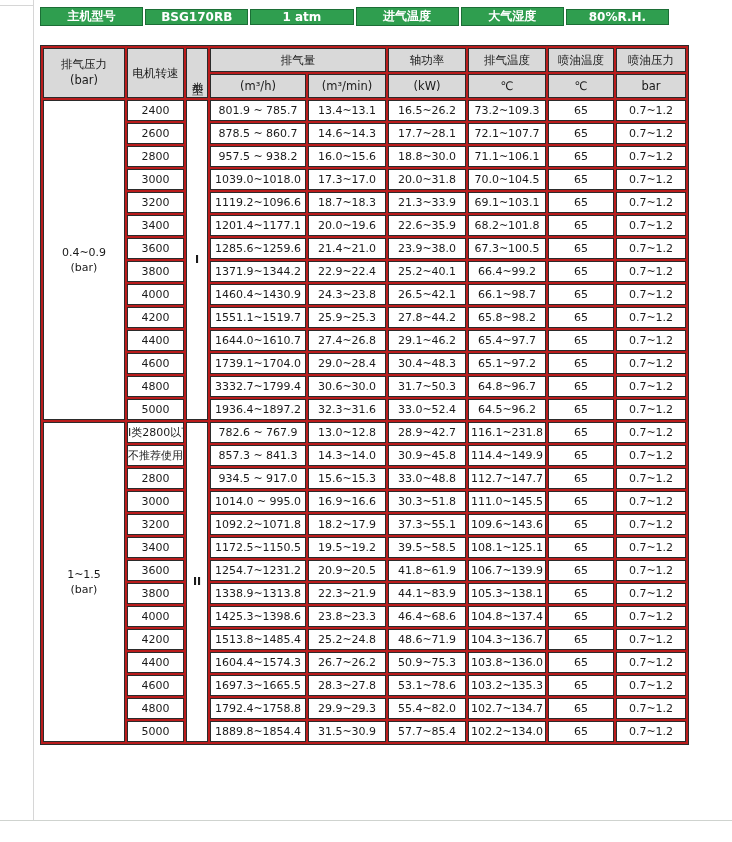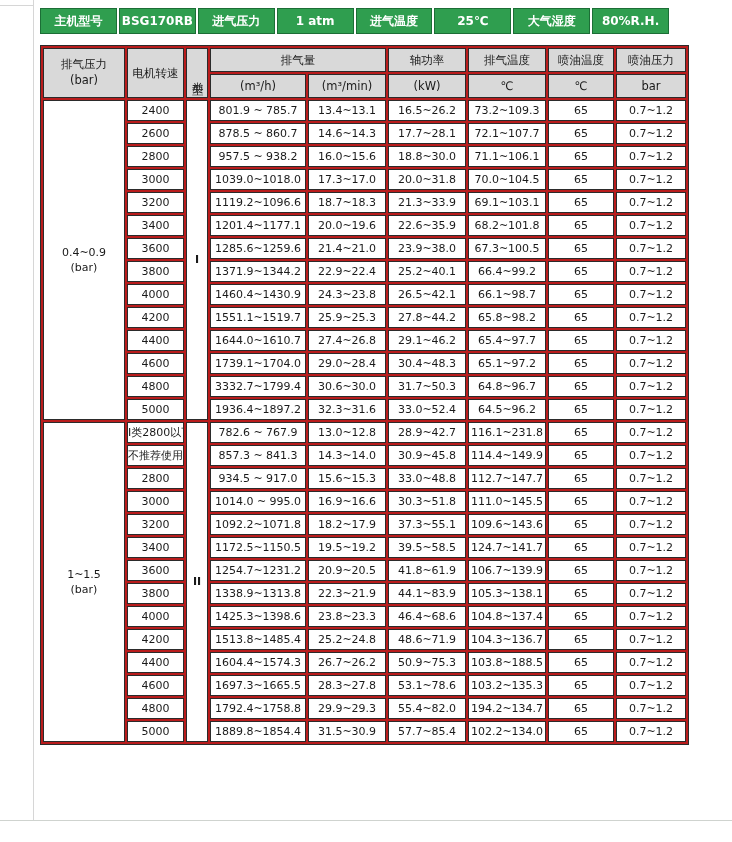--- a/index.html
+++ b/index.html
@@ -20,22 +20,23 @@
     font-family:"DejaVu Sans","Liberation Sans",sans-serif;
     overflow:hidden;
   }
   
   .gl-v{position:absolute;left:33px;top:0;width:1px;height:820px;background:var(--faint);}
   .gl-h-top{position:absolute;left:0;top:5px;width:33px;height:1px;background:var(--faint);}
   .gl-h-bottom{position:absolute;left:0;top:820px;width:732px;height:1px;background:#CFD3CF;}
 
   
   .topbar{
-    position:absolute;left:40px;top:8px;width:643px;height:26px;
+    position:absolute;left:40px;top:8px;width:643px;height:17px;
     display:flex;
+    align-items:center;
   }
   .topcell{
     flex:1;
     margin-right:2px;
     background:var(--green);
     border:1px solid var(--green-border);
     color:#fff;
     font-weight:bold;
     font-size:12px;
     display:flex;align-items:center;justify-content:center;
@@ -91,24 +92,22 @@
 <body>
 
 <div class="sheet">
   <div class="gl-v"></div>
   <div class="gl-h-top"></div>
   <div class="gl-h-bottom"></div>
 
   <div class="topbar">
     <div class="topcell">主机型号</div>
     <div class="topcell">BSG170RB</div>
-    <div class="topcell">进气压力</div>
     <div class="topcell">1 atm</div>
     <div class="topcell">进气温度</div>
-    <div class="topcell">25℃</div>
     <div class="topcell">大气湿度</div>
     <div class="topcell">80%R.H.</div>
   </div>
 
   <table class="spec">
     <colgroup>
       <col style="width:82px">
       <col style="width:57px">
       <col style="width:22px">
       <col style="width:96px">
@@ -325,21 +324,21 @@
           <td>37.3~55.1</td>
           <td>109.6~143.6</td>
           <td>65</td>
           <td>0.7~1.2</td>
         </tr>
         <tr>
           <td>3400</td>
           <td>1172.5~1150.5</td>
           <td>19.5~19.2</td>
           <td>39.5~58.5</td>
-          <td>124.7~141.7</td>
+          <td>108.1~125.1</td>
           <td>65</td>
           <td>0.7~1.2</td>
         </tr>
         <tr>
           <td>3600</td>
           <td>1254.7~1231.2</td>
           <td>20.9~20.5</td>
           <td>41.8~61.9</td>
           <td>106.7~139.9</td>
           <td>65</td>
@@ -370,39 +369,39 @@
           <td>48.6~71.9</td>
           <td>104.3~136.7</td>
           <td>65</td>
           <td>0.7~1.2</td>
         </tr>
         <tr>
           <td>4400</td>
           <td>1604.4~1574.3</td>
           <td>26.7~26.2</td>
           <td>50.9~75.3</td>
-          <td>103.8~188.5</td>
+          <td>103.8~136.0</td>
           <td>65</td>
           <td>0.7~1.2</td>
         </tr>
         <tr>
           <td>4600</td>
           <td>1697.3~1665.5</td>
           <td>28.3~27.8</td>
           <td>53.1~78.6</td>
           <td>103.2~135.3</td>
           <td>65</td>
           <td>0.7~1.2</td>
         </tr>
         <tr>
           <td>4800</td>
           <td>1792.4~1758.8</td>
           <td>29.9~29.3</td>
           <td>55.4~82.0</td>
-          <td>194.2~134.7</td>
+          <td>102.7~134.7</td>
           <td>65</td>
           <td>0.7~1.2</td>
         </tr>
         <tr>
           <td>5000</td>
           <td>1889.8~1854.4</td>
           <td>31.5~30.9</td>
           <td>57.7~85.4</td>
           <td>102.2~134.0</td>
           <td>65</td>

